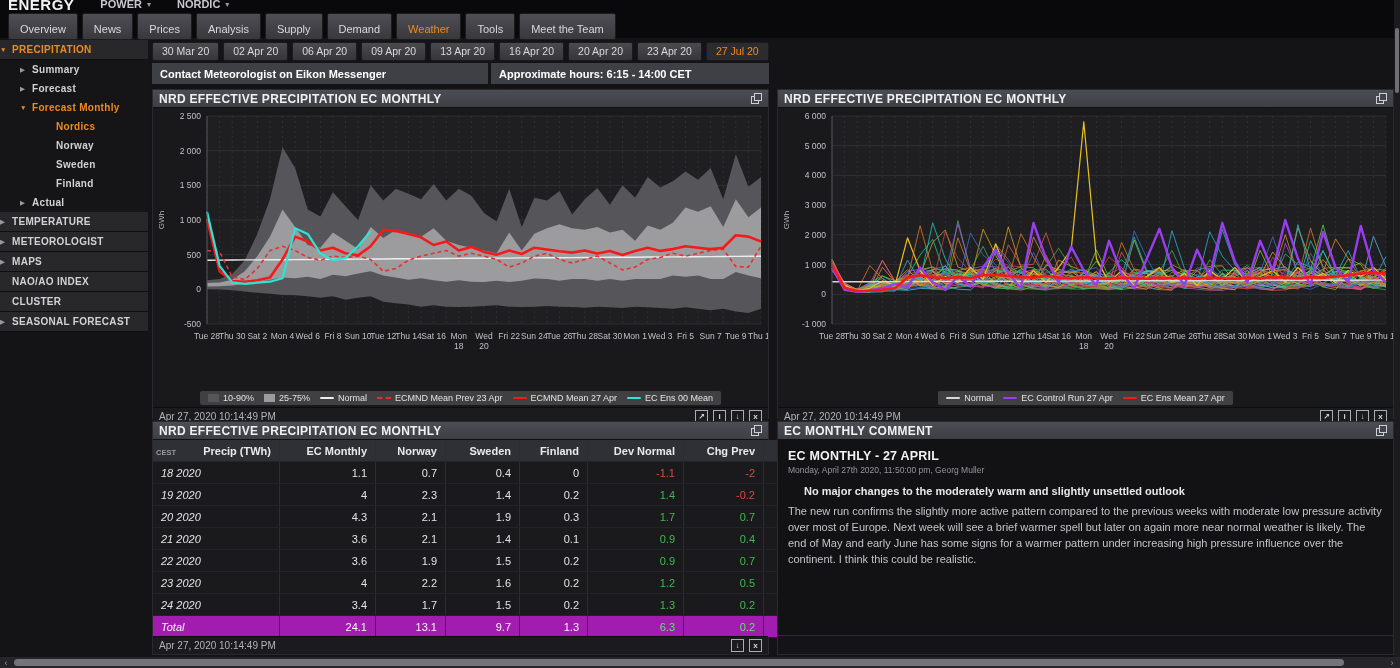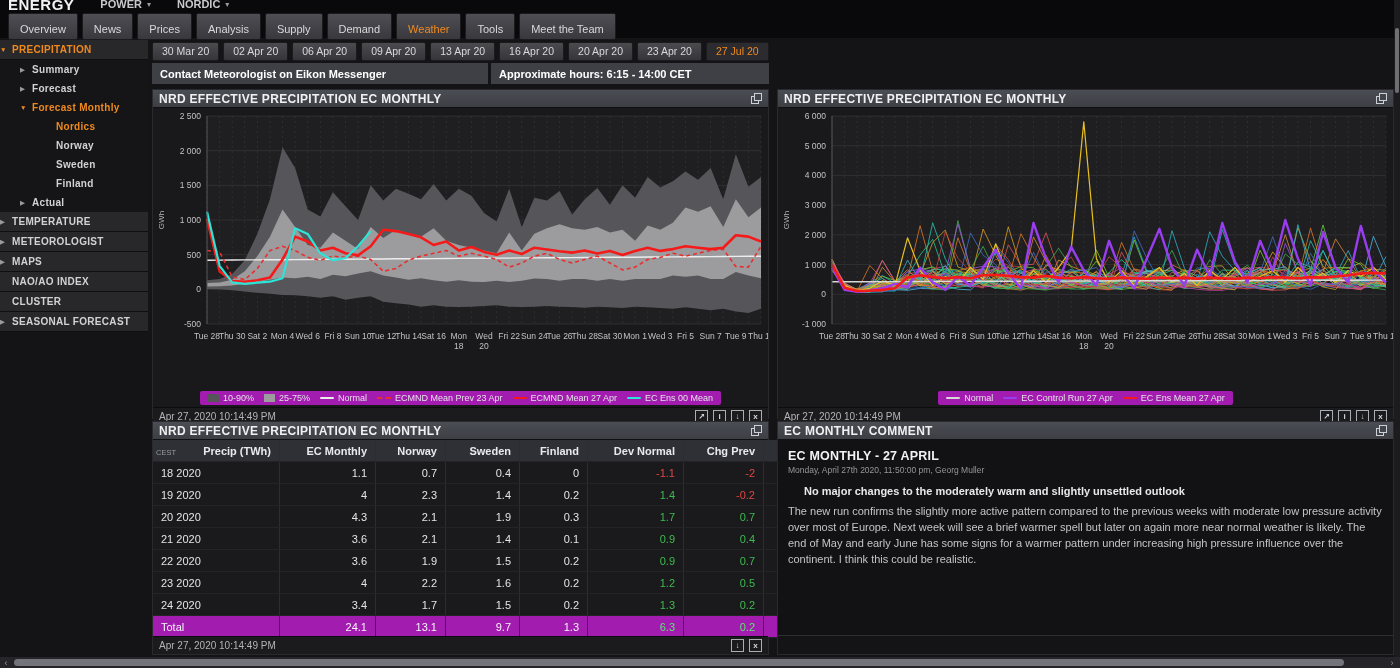--- a/index.html
+++ b/index.html
@@ -38,43 +38,43 @@
   .infobar .c2{flex:1;}
   
   .panel{position:absolute;width:617px;background:#19191c;border:1px solid #2a2a2e;box-sizing:border-box;}
   .ptitle{height:17px;background:linear-gradient(#4b4d54,#3d3f45);display:flex;align-items:center;
     justify-content:space-between;padding:0 6px;border-bottom:1px solid #101012;}
   .ptitle .t{font-size:12px;font-weight:700;color:#f0f0f2;letter-spacing:.3px;}
   .pop{position:relative;width:11px;height:11px;display:inline-block;cursor:pointer;}
   .pop::before{content:"";position:absolute;left:0;bottom:0;width:6px;height:6px;border:1px solid #cdd0d6;}
   .pop::after{content:"";position:absolute;right:0;top:0;width:6px;height:6px;border:1px solid #cdd0d6;background:#43454c;}
   .legendrow{height:18px;display:flex;align-items:center;justify-content:center;}
-  .legendbox{display:inline-flex;align-items:center;gap:10px;background:#a21caf;padding:2px 8px;border-radius:2px;}
+  .legendbox{display:inline-flex;align-items:center;gap:10px;background:#404040;padding:2px 8px;border-radius:2px;}
   .litem{display:inline-flex;align-items:center;gap:4px;font-size:9px;color:#e2e2e5;white-space:nowrap;}
   .sw-box{width:11px;height:8px;display:inline-block;}
   .sw-line{width:14px;height:0;border-top:2.5px solid;display:inline-block;border-radius:2px;}
   .sw-dash{width:14px;height:0;border-top:2px dashed;display:inline-block;}
   .pfooter{height:17px;border-top:1px solid #0c0c0e;background:#1b1b1e;display:flex;align-items:center;
     justify-content:space-between;padding:0 6px;}
   .ptime{font-size:10px;color:#b4b4b8;}
   .icons{display:flex;align-items:center;}
   .icn{width:11px;height:11px;border:1px solid #a9adb5;color:#d4d8df;font-size:8px;font-weight:700;
     line-height:11px;text-align:center;display:inline-block;margin-left:5px;cursor:pointer;}
   
   .dtable{width:100%;border-collapse:collapse;table-layout:fixed;}
   .dtable th,.dtable td{font-size:11px;padding:0 8px;height:21px;text-align:right;
     border-right:1px solid #2c2d31;border-bottom:1px solid #242428;overflow:hidden;white-space:nowrap;}
   .dtable th{background:#2f3036;color:#e9e9ec;font-weight:700;position:relative;height:21px;}
   .dtable td{color:#e4e4e7;background:#1a1a1d;}
-  .dtable td.c0{text-align:left;}
+  .dtable td.c0{text-align:left;font-style:italic;}
   .dtable .neg{color:#e04545;}
   .dtable .pos{color:#3dbb4e;}
   .dtable tr.total td{background:#a21caf;color:#f4f4f6;}
   .dtable tr.total td.pos{color:#5ae86d;}
-  .cest{position:absolute;left:3px;top:8px;font-size:7.5px;font-weight:400;color:#9a9aa0;}
+  .cest{position:absolute;left:3px;top:8px;font-size:7.5px;font-weight:700;color:#9a9aa0;}
   
   .cbody{padding:9px 10px;background:#121214;}
   .chead{font-size:12.5px;font-weight:800;color:#f2f2f4;letter-spacing:.2px;}
   .cby{font-size:8.5px;color:#96969c;margin-top:2px;}
   .csubj{font-size:11px;font-weight:700;color:#e8e8ea;margin-top:10px;padding-left:16px;}
   .ctext{font-size:11px;color:#c4c4c8;line-height:1.45;margin-top:7px;}
   .cfoot{position:absolute;left:0;right:0;bottom:0;height:18px;border-top:1px solid #2e2e32;background:#141416;}
   
   .hscroll{position:absolute;left:0;bottom:0;width:1400px;height:11px;background:#26262a;display:flex;align-items:center;}
   .hthumb{position:absolute;left:14px;top:2px;width:1330px;height:7px;background:#74747c;border-radius:4px;cursor:pointer;}

